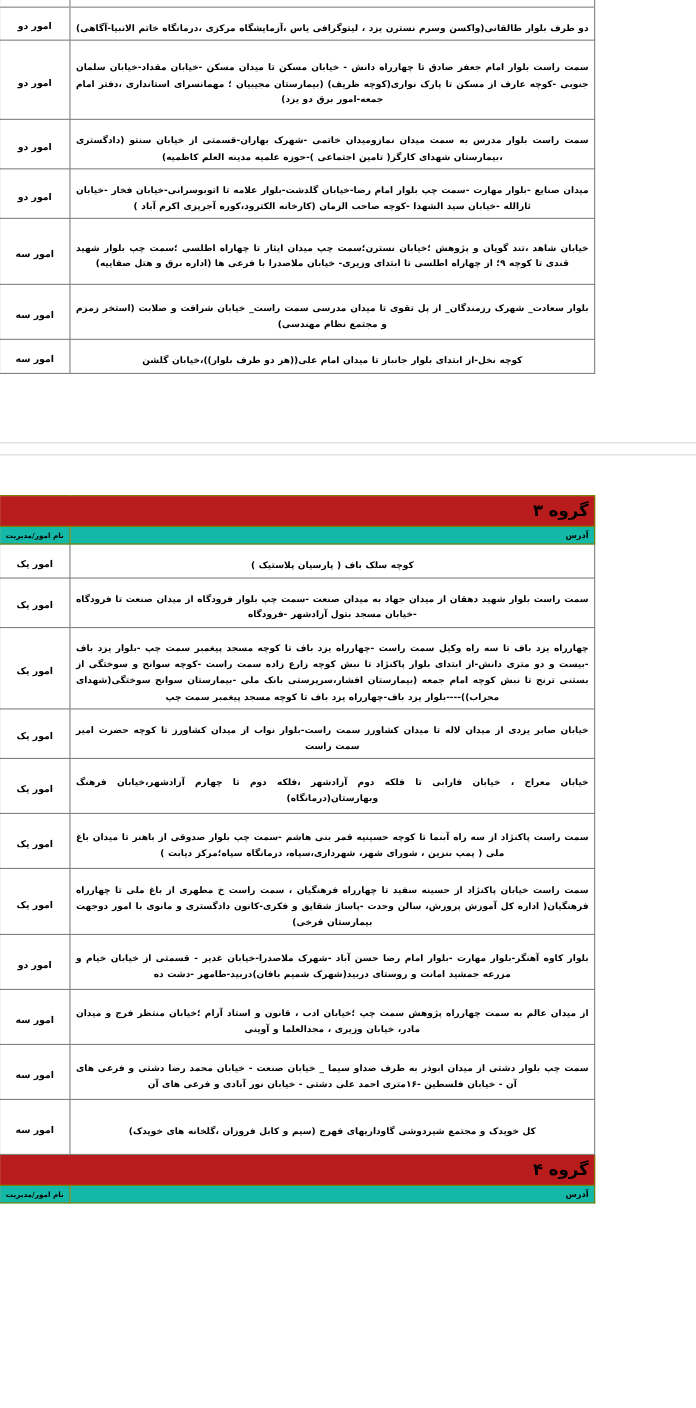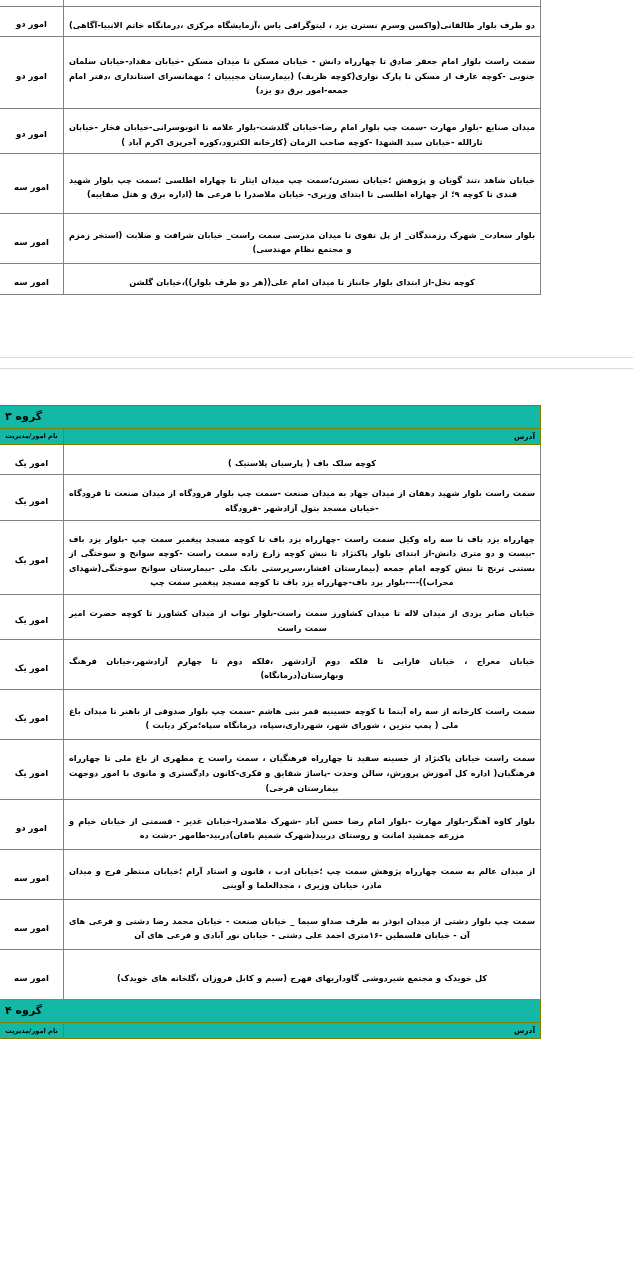--- a/index.html
+++ b/index.html
@@ -72,23 +72,23 @@
     word-spacing: 0.4px;
   }
 
   .col-addr.centered {
     text-align: right;
     text-align-last: center;
   }
 
   
   tr.group-banner td {
-    background: #14b8a6;
-    text-align: left;
-    font-size: 11px;
+    background: #b91c1c;
+    text-align: right;
+    font-size: 15px;
     font-weight: bold;
     padding: 4px 5px 5px 5px;
     border: 1px solid #7f7f00;
     letter-spacing: 0.3px;
   }
 
   
   tr.col-header td {
     background: #14b8a6;
     font-weight: bold;
@@ -130,20 +130,24 @@
         <tr>
           <td class="col-addr">دو طرف بلوار طالقانی(واکسن وسرم نسترن یزد ، لیتوگرافی یاس ،آزمایشگاه مرکزی ،درمانگاه خاتم الانبیا-آگاهی)</td>
           <td class="col-mgmt">امور دو</td>
         </tr>
 
         <tr>
           <td class="col-addr h-tall-2">سمت راست بلوار امام جعفر صادق تا چهارراه دانش - خیابان مسکن تا میدان مسکن -خیابان مقداد-خیابان سلمان جنوبی -کوچه عارف از مسکن تا پارک نواری(کوچه ظریف) (بیمارستان مجیبیان ؛ مهمانسرای استانداری ،دفتر امام جمعه-امور برق دو یزد)</td>
           <td class="col-mgmt">امور دو</td>
         </tr>
 
+        <tr>
+          <td class="col-addr">سمت راست بلوار مدرس به سمت میدان نمازومیدان خاتمی -شهرک بهاران-قسمتی از خیابان سنتو (دادگستری ،بیمارستان شهدای کارگر( تامین اجتماعی )-حوزه علمیه مدینه العلم کاظمیه)</td>
+          <td class="col-mgmt">امور دو</td>
+        </tr>
 
         <tr>
           <td class="col-addr">میدان صنایع -بلوار مهارت -سمت چپ بلوار امام رضا-خیابان گلدشت-بلوار علامه تا اتوبوسرانی-خیابان فخار -خیابان ثارالله -خیابان سید الشهدا -کوچه صاحب الزمان  (کارخانه الکترود،کوره آجرپزی اکرم آباد )</td>
           <td class="col-mgmt">امور دو</td>
         </tr>
 
         <tr>
           <td class="col-addr h-tall-1">خیابان شاهد ،تند گویان و پژوهش ؛خیابان نسترن؛سمت چپ میدان ایثار تا چهاراه اطلسی ؛سمت چپ بلوار شهید قندی تا کوچه ۹؛ از چهاراه اطلسی تا ابتدای وزیری- خیابان ملاصدرا با فرعی ها (اداره برق و هتل صفاییه)</td>
           <td class="col-mgmt">امور سه</td>
         </tr>
@@ -206,21 +210,21 @@
           <td class="col-addr">خیابان صابر یزدی از میدان لاله تا میدان کشاورز سمت راست-بلوار نواب از میدان کشاورز تا کوچه حضرت امیر سمت راست</td>
           <td class="col-mgmt">امور یک</td>
         </tr>
 
         <tr>
           <td class="col-addr h-tall-3">خیابان معراج ، خیابان فارابی تا فلکه دوم آزادشهر ،فلکه دوم تا چهارم آزادشهر،خیابان فرهنگ وبهارستان(درمانگاه)</td>
           <td class="col-mgmt">امور یک</td>
         </tr>
 
         <tr>
-          <td class="col-addr h-tall-3">سمت راست  کارخانه از سه راه آبنما تا کوچه حسینیه قمر بنی هاشم -سمت چپ بلوار صدوقی از باهنر تا میدان باغ ملی ( پمپ بنزین ، شورای شهر، شهرداری،سپاه، درمانگاه سپاه؛مرکز دیابت )</td>
+          <td class="col-addr h-tall-3">سمت راست  پاکنژاد از سه راه آبنما تا کوچه حسینیه قمر بنی هاشم -سمت چپ بلوار صدوقی از باهنر تا میدان باغ ملی ( پمپ بنزین ، شورای شهر، شهرداری،سپاه، درمانگاه سپاه؛مرکز دیابت )</td>
           <td class="col-mgmt">امور یک</td>
         </tr>
 
         <tr>
           <td class="col-addr h-tall-1">سمت راست خیابان پاکنژاد از حسینه سفید تا چهارراه فرهنگیان ، سمت راست خ مطهری از باغ ملی تا چهارراه فرهنگیان( اداره کل آموزش پرورش، سالن وحدت -پاساژ شقایق و فکری-کانون دادگستری و مانوی با امور دوجهت بیمارستان فرخی)</td>
           <td class="col-mgmt">امور یک</td>
         </tr>
 
         <tr>
           <td class="col-addr h-tall-3">بلوار کاوه آهنگر-بلوار مهارت -بلوار امام رضا حسن آباد -شهرک ملاصدرا-خیابان غدیر - قسمتی از خیابان خیام و مزرعه جمشید امانت و روستای دربید(شهرک شمیم بافان)دربید-طامهر -دشت ده</td>

